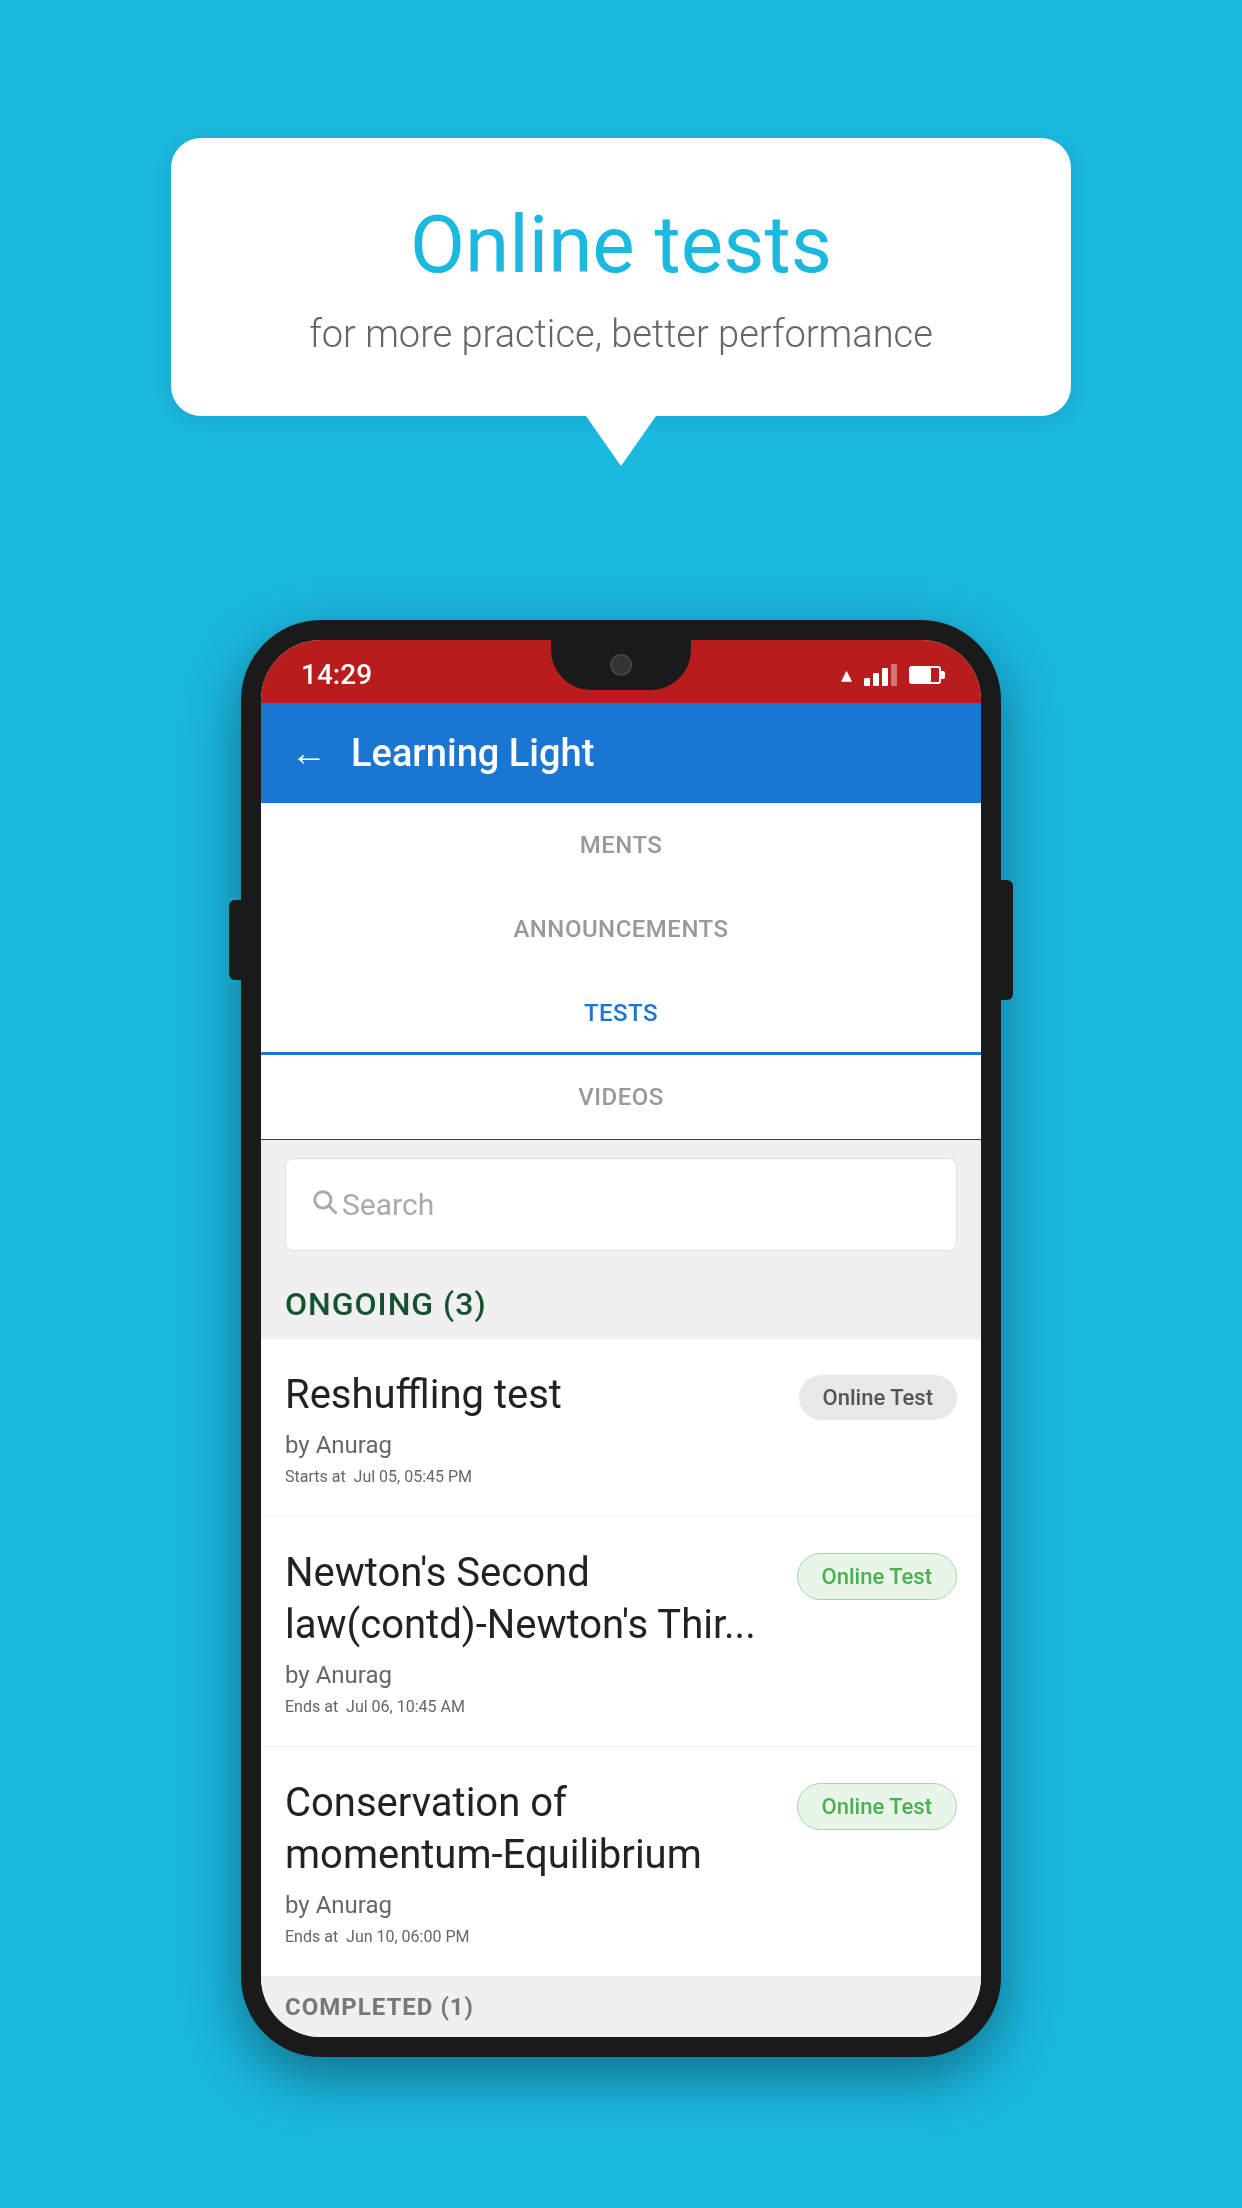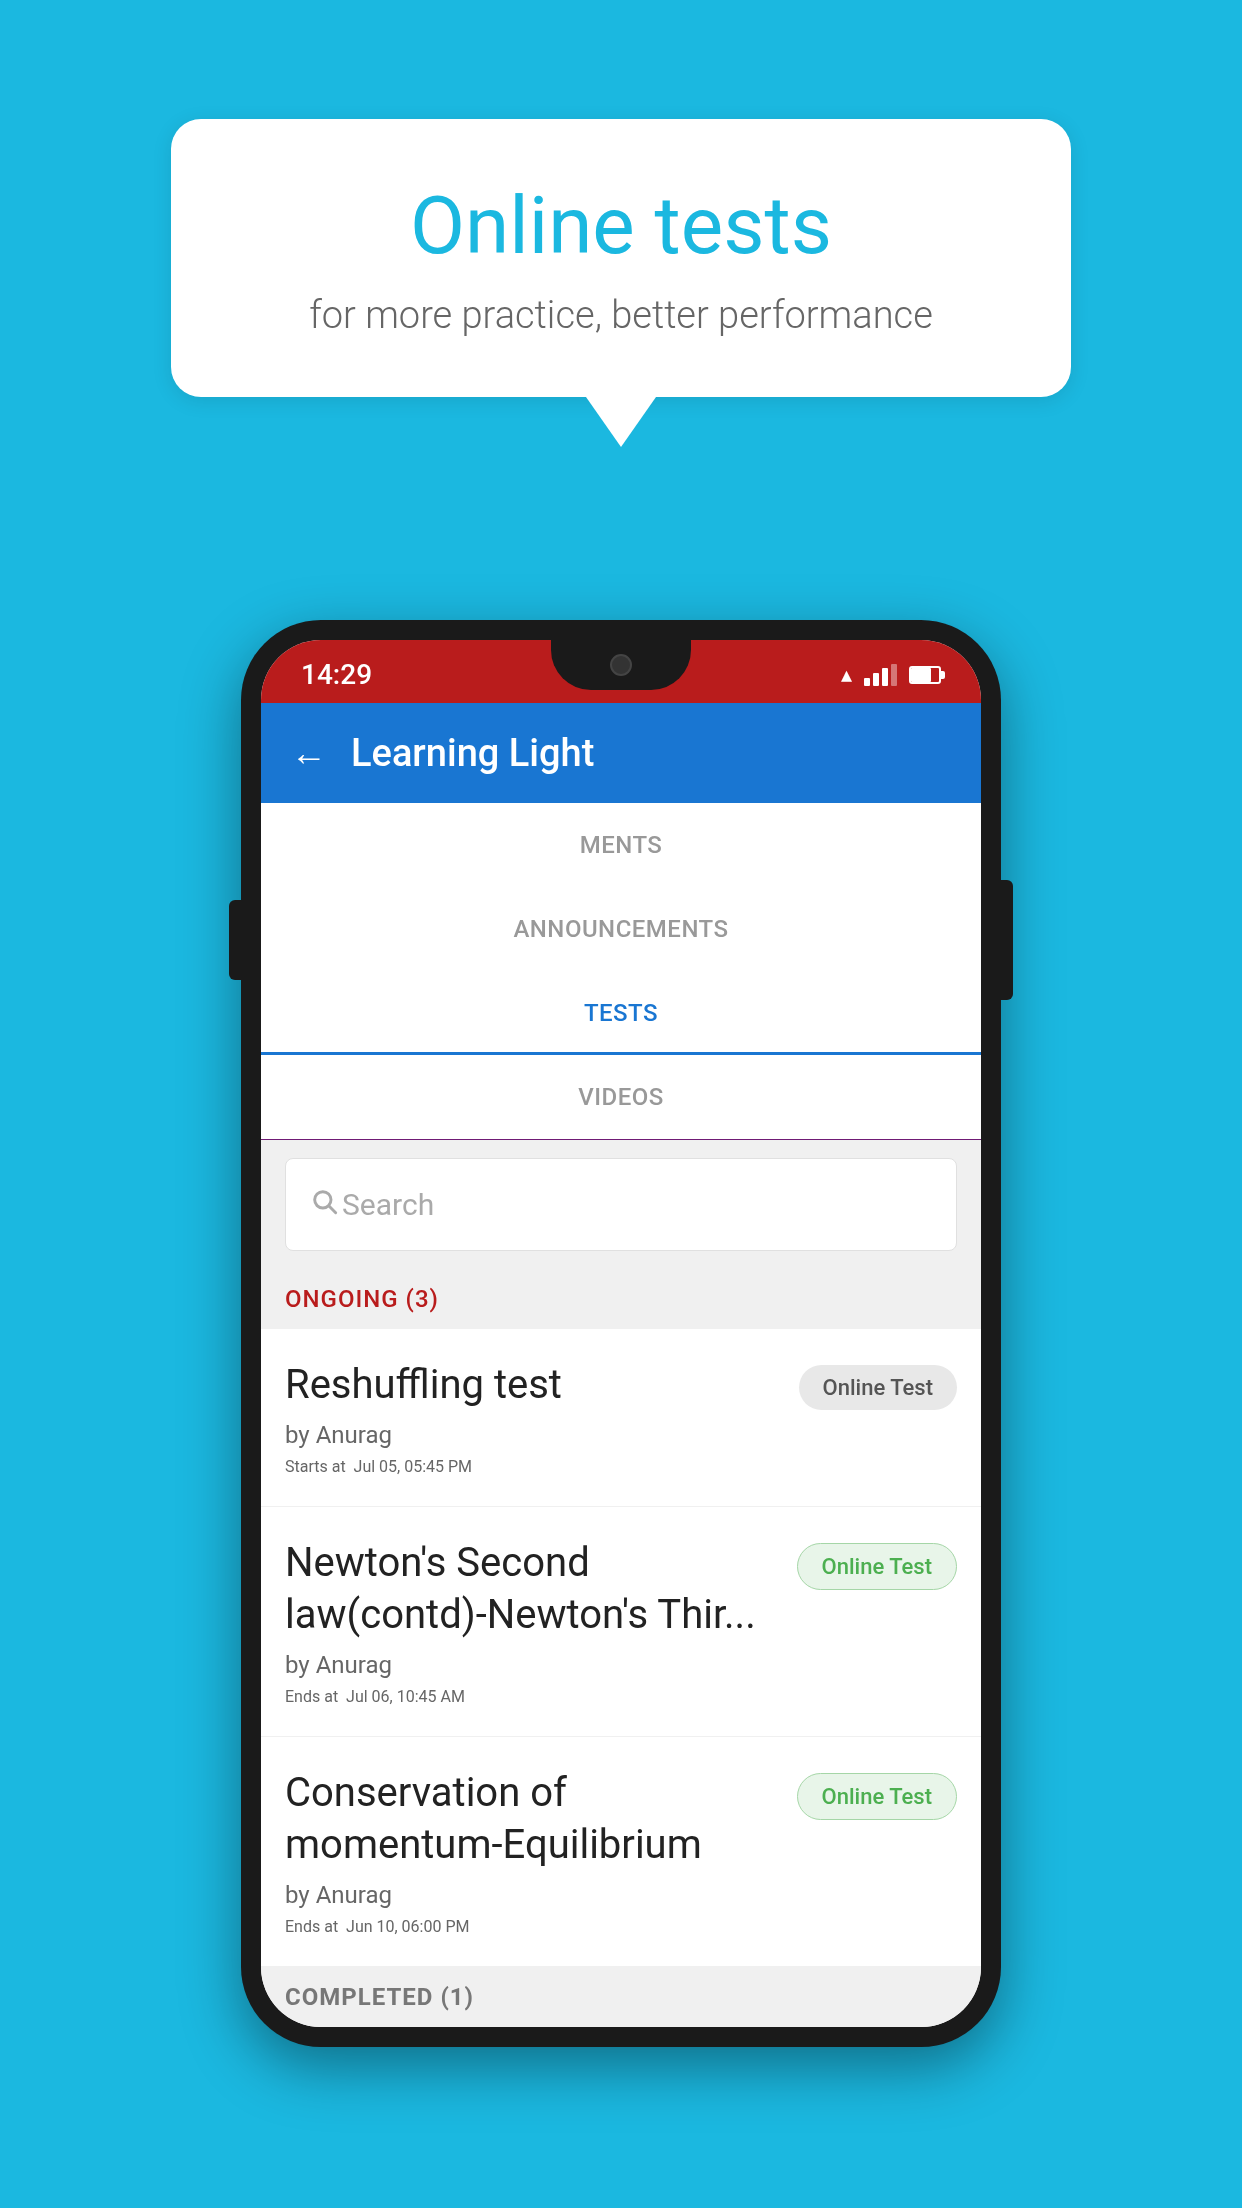--- a/index.html
+++ b/index.html
@@ -10,21 +10,21 @@
       min-height: 2208px;
       background-color: #1BB8E0;
       font-family: 'Roboto', Arial, sans-serif;
       overflow-x: hidden;
       position: relative;
     }
 
     
     .speech-bubble-container {
       position: absolute;
-      top: 119px;
+      top: 138px;
       left: 50%;
       transform: translateX(-50%);
       width: 900px;
       z-index: 2;
     }
 
     .speech-bubble {
       background: white;
       border-radius: 30px;
       padding: 60px 80px;
@@ -270,23 +270,23 @@
 
     .search-placeholder {
       color: #aaa;
       font-size: 30px;
     }
 
     
     .section-header {
       background: #f0f0f0;
       padding: 16px 24px;
-      font-size: 24px;
+      font-size: 32px;
       font-weight: 500;
-      color: #b91c1c;
+      color: #14532d;
       letter-spacing: 1px;
     }
 
     
     .test-list {
       background: white;
     }
 
     .test-item {
       padding: 30px 24px;

